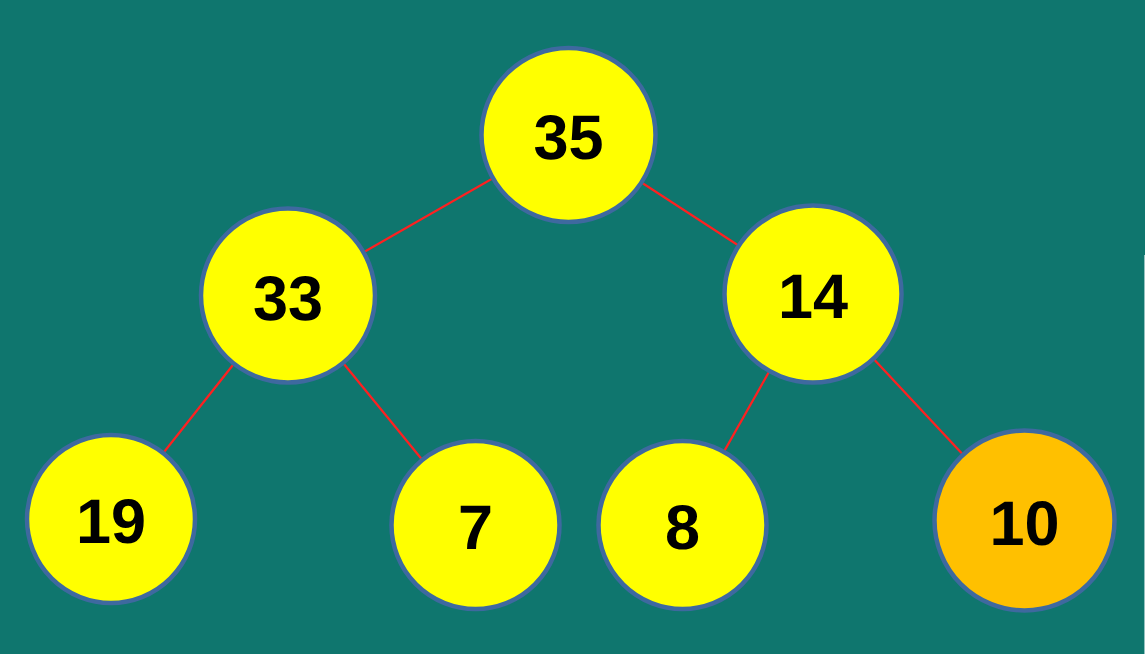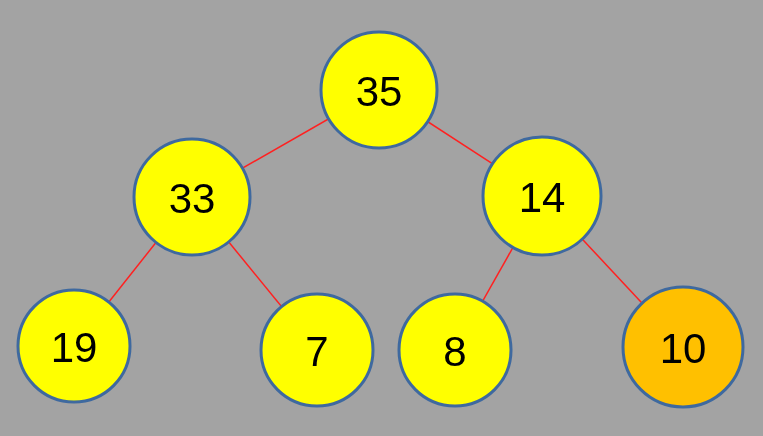--- a/index.html
+++ b/index.html
@@ -5,22 +5,23 @@
   html, body {
     margin: 0;
     padding: 0;
     background: #ffffff;
     font-family: "Liberation Sans", sans-serif;
   }
   .canvas {
     position: relative;
     width: 763px;
     height: 436px;
-    background: #a3a3a3;
+    background: #0f766e;
     overflow: hidden;
+    font-weight: bold;
   }
   svg { display: block; }
   .node-label-text {
     font-family: "Liberation Sans", sans-serif;
     font-size: 42px;
     fill: #000000;
     user-select: none;
   }
 </style>
 </head>

